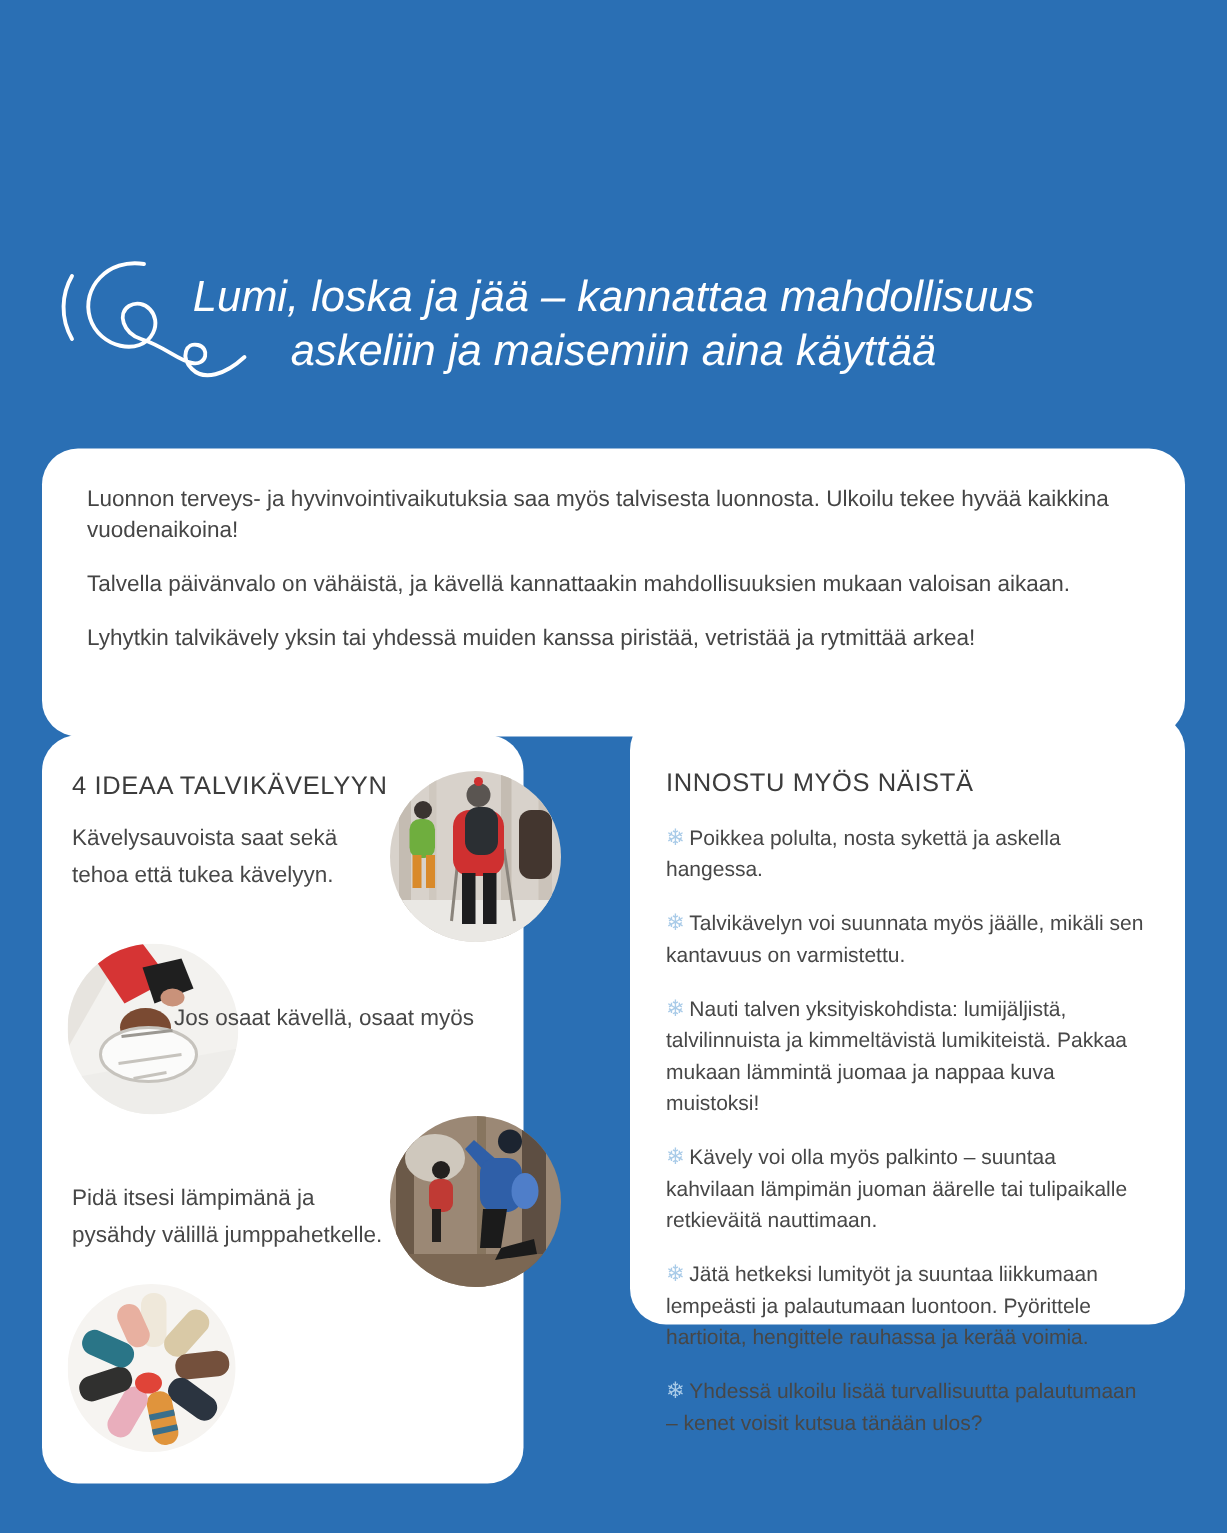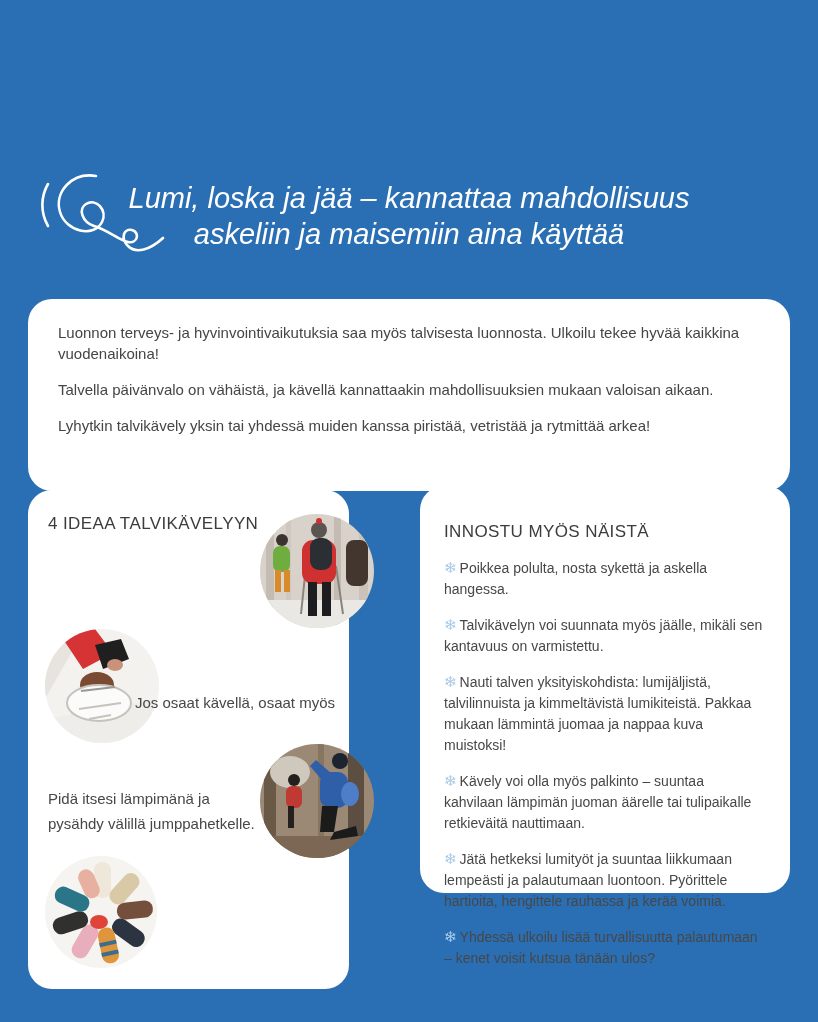--- a/index.html
+++ b/index.html
@@ -48,34 +48,34 @@
     font-size:17px;letter-spacing:0.4px;
     color:#3c3c3c;font-weight:400;margin:0;
   }
   .ideas-heading{position:absolute;left:20px;top:24px;}
   .idea-text{
     position:absolute;
     font-size:15px;line-height:25px;
     color:#474747;
   }
   .idea-text.t1{left:20px;top:56px;width:205px;}
-  .idea-text.t2{right:14px;top:200px;width:238px;text-align:right;}
+  .idea-text.t2{right:14px;top:176px;width:238px;text-align:center;}
   .idea-text.t3{left:20px;top:296px;width:222px;}
   .idea-text.t4{right:12px;top:402px;width:240px;text-align:right;}
   .photo{
     position:absolute;width:114px;height:114px;border-radius:50%;
     overflow:hidden;
   }
   .photo svg{display:block;width:114px;height:114px;}
   .photo.p1{left:232px;top:24px;}
   .photo.p2{left:17px;top:139px;}
   .photo.p3{left:232px;top:254px;}
   .photo.p4{left:17px;top:366px;width:112px;height:112px;}
   .inspire-card{
-    left:420px;top:486px;width:370px;height:407px;
+    left:420px;top:476px;width:370px;height:407px;
     padding:36px 24px;
   }
   .inspire-heading{margin-bottom:16px;}
   .bullet{
     margin:0 0 15px 0;
     font-size:14px;line-height:21px;
     color:#474747;
   }
   .bullet:last-child{margin-bottom:0;}
   .flake{
@@ -103,20 +103,24 @@
 
   <div class="card intro-card">
     <p>Luonnon terveys- ja hyvinvointivaikutuksia saa myös talvisesta luonnosta. Ulkoilu tekee hyvää kaikkina vuodenaikoina!</p>
     <p>Talvella päivänvalo on vähäistä, ja kävellä kannattaakin mahdollisuuksien mukaan valoisan aikaan.</p>
     <p>Lyhytkin talvikävely yksin tai yhdessä muiden kanssa piristää, vetristää ja rytmittää arkea!</p>
   </div>
 
   <div class="card ideas-card">
     <h2 class="ideas-heading">4 IDEAA TALVIKÄVELYYN</h2>
 
+    <div class="idea-text t1">
+      <div>Kävelysauvoista saat sekä</div>
+      <div>tehoa että tukea kävelyyn.</div>
+    </div>
 
     <div class="photo p1">
       <svg viewBox="0 0 114 114">
         <rect width="114" height="114" fill="#d8d2cb"></rect>
         <rect x="6" y="0" width="8" height="114" fill="#c4bcb2"></rect>
         <rect x="26" y="0" width="5" height="114" fill="#cfc8bf"></rect>
         <rect x="74" y="0" width="7" height="114" fill="#c4bcb2"></rect>
         <rect x="99" y="0" width="9" height="114" fill="#cbc3ba"></rect>
         <rect x="0" y="86" width="114" height="28" fill="#eae8e4"></rect>
         <rect x="13" y="32" width="17" height="26" rx="7" fill="#6fae3e"></rect>

